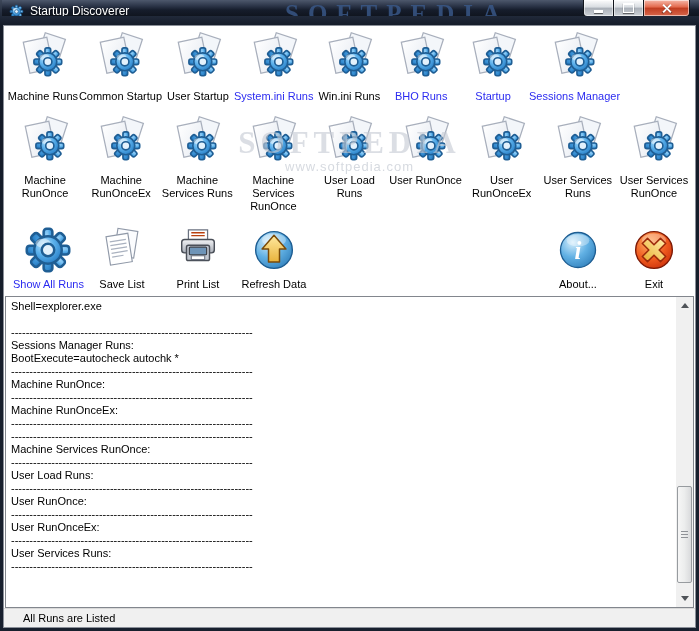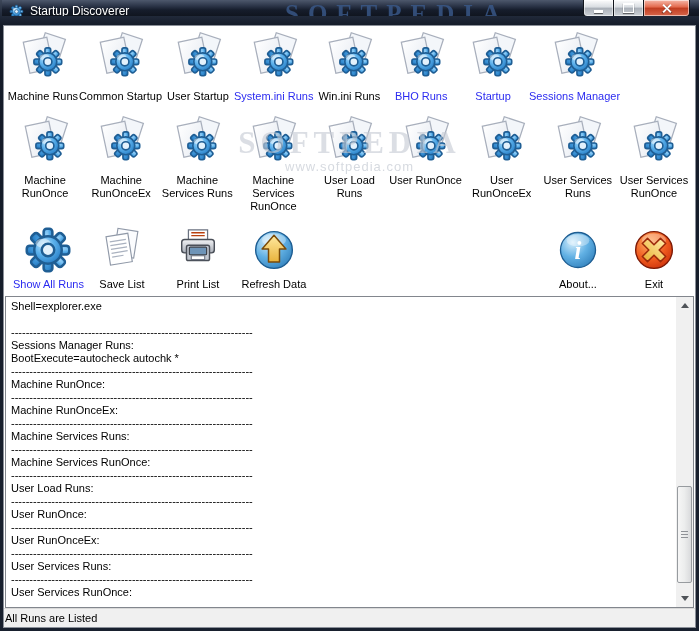--- a/index.html
+++ b/index.html
@@ -59,21 +59,21 @@
   .sb-down{bottom:0;}
   .tri-up{width:0;height:0;border-left:4px solid transparent;border-right:4px solid transparent;border-bottom:5px solid #4f5358;}
   .tri-down{width:0;height:0;border-left:4px solid transparent;border-right:4px solid transparent;border-top:5px solid #4f5358;}
   .sb-thumb{position:absolute;left:1px;width:13px;top:189px;height:95px;
     background:linear-gradient(90deg,#f6f6f6,#eceded 50%,#d9dadc);border:1px solid #979b9f;border-radius:2px;
     display:flex;align-items:center;justify-content:center;}
   .thumb-grip{width:7px;height:8px;
     background:repeating-linear-gradient(180deg,#8f9297 0 1px,transparent 1px 3px);}
   
   .statusbar{position:absolute;left:0;right:0;bottom:0;height:18px;background:#f0f0f0;
-    border-top:1px solid #d9d9d9;font-size:11px;color:#000;line-height:18px;padding-left:1px;}
+    border-top:1px solid #d9d9d9;font-size:11px;color:#000;line-height:18px;padding-left:19px;}
 </style>
 </head>
 <body>
 
 <svg width="0" height="0" style="position:absolute" aria-hidden="true">
   <defs>
     <radialGradient id="gearGrad" cx="35%" cy="30%" r="80%">
       <stop offset="0%" stop-color="#bfe4fd"></stop>
         <stop offset="45%" stop-color="#5cb1ec"></stop>
         <stop offset="100%" stop-color="#2279c2"></stop>
@@ -595,33 +595,31 @@
           <div class="out-line">Shell=explorer.exe</div>
           <div class="out-line">&nbsp;</div>
           <div class="out-line">------------------------------------------------------------------</div>
           <div class="out-line">Sessions Manager Runs:</div>
           <div class="out-line">BootExecute=autocheck autochk *</div>
           <div class="out-line">------------------------------------------------------------------</div>
           <div class="out-line">Machine RunOnce:</div>
           <div class="out-line">------------------------------------------------------------------</div>
           <div class="out-line">Machine RunOnceEx:</div>
           <div class="out-line">------------------------------------------------------------------</div>
-          <div class="out-line">Machine Services Runs:</div>
           <div class="out-line">------------------------------------------------------------------</div>
           <div class="out-line">Machine Services RunOnce:</div>
           <div class="out-line">------------------------------------------------------------------</div>
           <div class="out-line">User Load Runs:</div>
           <div class="out-line">------------------------------------------------------------------</div>
           <div class="out-line">User RunOnce:</div>
           <div class="out-line">------------------------------------------------------------------</div>
           <div class="out-line">User RunOnceEx:</div>
           <div class="out-line">------------------------------------------------------------------</div>
           <div class="out-line">User Services Runs:</div>
           <div class="out-line">------------------------------------------------------------------</div>
-          <div class="out-line">User Services RunOnce:</div>
         </div>
       <div class="scrollbar">
         <div class="sb-btn sb-up">
             <span class="tri-up"></span>
           </div>
         <div class="sb-thumb">
             <span class="thumb-grip"></span>
           </div>
         <div class="sb-btn sb-down">
             <span class="tri-down"></span>

